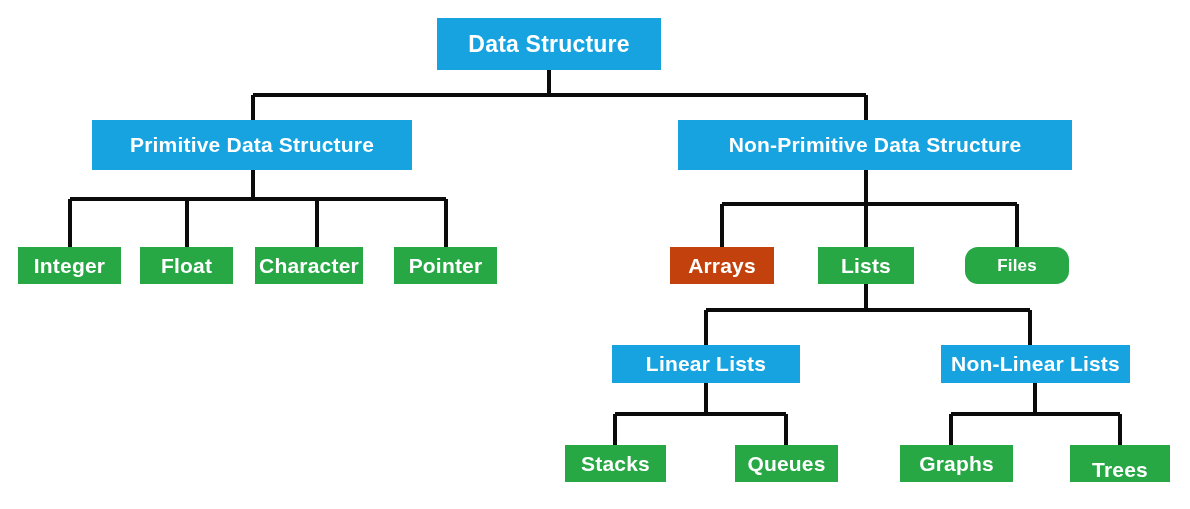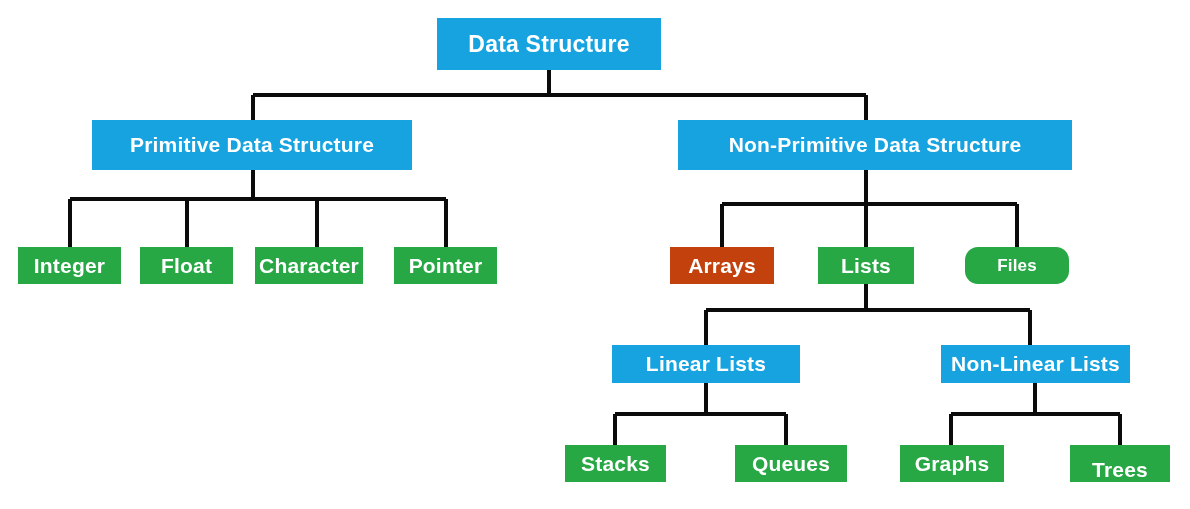--- a/index.html
+++ b/index.html
@@ -118,25 +118,25 @@
   </div>
 
   <div class="node blue" id="node-non_linear_lists" style="left: 941px; top: 345px; width: 189px; height: 38px; font-size: 21px; background: rgb(22, 163, 224); color: rgb(255, 255, 255);">
     <span>Non-Linear Lists</span>
   </div>
 
   <div class="node green" id="node-stacks" style="left: 565px; top: 445px; width: 101px; height: 37px; font-size: 21px; background: rgb(40, 167, 69); color: rgb(255, 255, 255);">
     <span>Stacks</span>
   </div>
 
-  <div class="node green" id="node-queues" style="left: 735px; top: 445px; width: 112px; height: 37px; font-size: 21px; background: rgb(40, 167, 69); color: rgb(255, 255, 255);">
+  <div class="node green" id="node-queues" style="left: 735px; top: 445px; width: 103px; height: 37px; font-size: 21px; background: rgb(40, 167, 69); color: rgb(255, 255, 255);">
     <span>Queues</span>
   </div>
 
-  <div class="node green" id="node-graphs" style="left: 900px; top: 445px; width: 104px; height: 37px; font-size: 21px; background: rgb(40, 167, 69); color: rgb(255, 255, 255);">
+  <div class="node green" id="node-graphs" style="left: 900px; top: 445px; width: 113px; height: 37px; font-size: 21px; background: rgb(40, 167, 69); color: rgb(255, 255, 255);">
     <span>Graphs</span>
   </div>
 
   <div class="node green" id="node-trees" style="left: 1070px; top: 445px; width: 100px; height: 37px; font-size: 21px; background: rgb(40, 167, 69); color: rgb(255, 255, 255); align-items: flex-end;">
     <span>Trees</span>
   </div>
 
 </div>
 
 </body></html>

